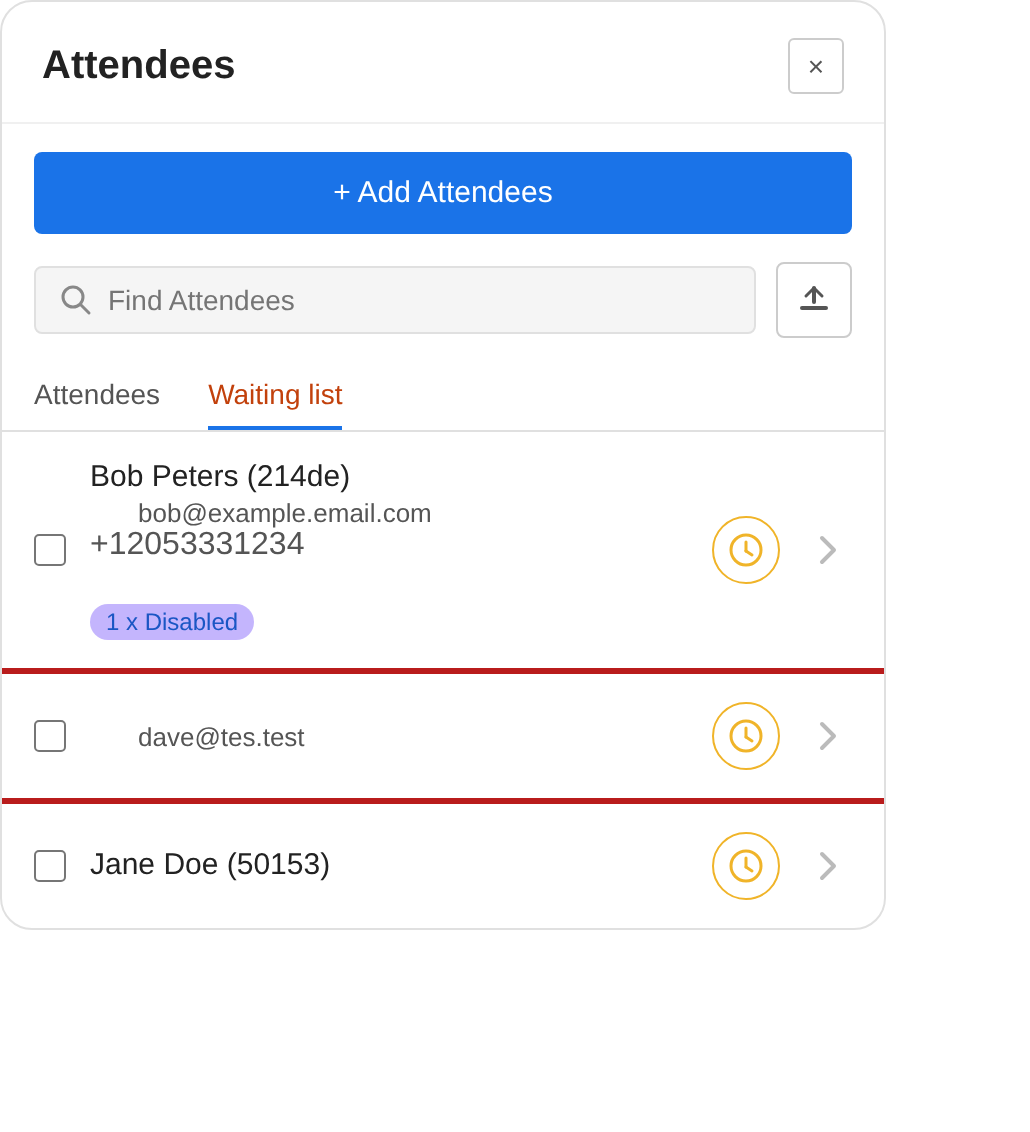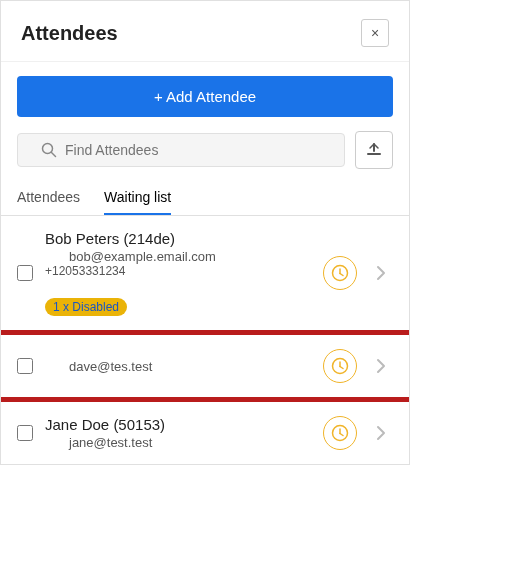--- a/index.html
+++ b/index.html
@@ -5,24 +5,24 @@
     * { box-sizing: border-box; margin: 0; padding: 0; }
     body {
       font-family: -apple-system, BlinkMacSystemFont, 'Segoe UI', sans-serif;
       background: #fff;
       width: 515px;
       min-height: 566px;
       color: #333;
     }
 
     .panel {
-      width: 410px;
+      width: 443px;
       background: #fff;
       border: 1px solid #e0e0e0;
-      border-radius: 0;
+      border-radius: 16px;
       overflow: hidden;
     }
 
     .panel-header {
       display: flex;
       align-items: center;
       justify-content: space-between;
       padding: 18px 20px 14px 20px;
       border-bottom: 1px solid #f0f0f0;
     }
@@ -71,21 +71,21 @@
       padding: 0 16px 10px 16px;
     }
 
     .search-box {
       flex: 1;
       display: flex;
       align-items: center;
       background: #f5f5f5;
       border: 1px solid #e0e0e0;
       border-radius: 4px;
-      padding: 8px 23px;
+      padding: 8px 12px;
       gap: 8px;
     }
 
     .search-icon-svg {
       color: #888;
       flex-shrink: 0;
     }
 
     .search-input {
       border: none;
@@ -118,34 +118,34 @@
 
     .tab {
       padding: 10px 0 8px 0;
       font-size: 14px;
       cursor: pointer;
       border-bottom: 2px solid transparent;
       color: #555;
     }
 
     .tab.active {
-      color: #000000;
+      color: #c2410c;
       border-bottom: 2px solid #1a73e8;
       font-weight: 500;
     }
 
     .attendee-list {
       padding: 0;
     }
 
     .attendee-item {
       display: flex;
       align-items: center;
       padding: 14px 16px;
-      border-bottom: 5px solid #b91c1c;
+      border-bottom: 3px solid #b91c1c;
       gap: 12px;
     }
 
     .attendee-item:last-child { border-bottom: none; }
 
     .checkbox {
       width: 16px;
       height: 16px;
       border: 1.5px solid #aaa;
       border-radius: 2px;
@@ -165,34 +165,34 @@
       margin-bottom: 2px;
     }
 
     .attendee-email {
       font-size: 13px;
       color: #555;
       padding-left: 24px;
     }
 
     .attendee-phone {
-      font-size: 12px;
+      font-size: 16px;
       color: #555;
       margin-bottom: 20px;
     }
 
     .badges {
       display: flex;
       gap: 6px;
       margin-top: 5px;
       flex-wrap: wrap;
     }
 
     .badge {
-      background: #eab308;
+      background: #c4b5fd;
       color: #1a56c4;
       font-size: 12px;
       padding: 2px 8px;
       border-radius: 10px;
       font-weight: 400;
     }
 
     .clock-btn {
       width: 34px;
       height: 34px;
@@ -220,21 +220,21 @@
 </head>
 <body>
 
 <div class="panel">
 
   <div class="panel-header">
     <span class="panel-title">Attendees</span>
     <button class="close-btn">×</button>
   </div>
 
-  <button class="add-btn">+ Add Attendee</button>
+  <button class="add-btn">+ Add Attendees</button>
 
   <div class="search-row">
     <div class="search-box">
       <svg class="search-icon-svg" width="16" height="16" viewBox="0 0 16 16" fill="none">
         <circle cx="6.5" cy="6.5" r="5" stroke="#888" stroke-width="1.5"></circle>
         <line x1="10.5" y1="10.5" x2="14.5" y2="14.5" stroke="#888" stroke-width="1.5" stroke-linecap="round"></line>
       </svg>
       <input class="search-input" type="text" placeholder="Find Attendees" style="">
     </div>
     <button class="export-btn">
@@ -293,21 +293,20 @@
         <svg width="10" height="16" viewBox="0 0 10 16">
           <path d="M2 2l6 6-6 6" stroke="#bbb" stroke-width="2" fill="none" stroke-linecap="round" stroke-linejoin="round"></path>
         </svg>
       </div>
     </div>
 
     <div class="attendee-item">
       <input type="checkbox" class="checkbox" style="">
       <div class="attendee-info">
         <div class="attendee-name">Jane Doe (50153)</div>
-        <div class="attendee-email">jane@test.test</div>
       </div>
       <div class="clock-btn">
         <svg width="18" height="18" viewBox="0 0 18 18" fill="none">
           <circle cx="9" cy="9" r="7.5" stroke="#f0b429" stroke-width="1.5"></circle>
           <line x1="9" y1="5" x2="9" y2="9.5" stroke="#f0b429" stroke-width="1.5" stroke-linecap="round"></line>
           <line x1="9" y1="9.5" x2="12" y2="11.5" stroke="#f0b429" stroke-width="1.5" stroke-linecap="round"></line>
         </svg>
       </div>
       <div class="chevron-btn">
         <svg width="10" height="16" viewBox="0 0 10 16">

